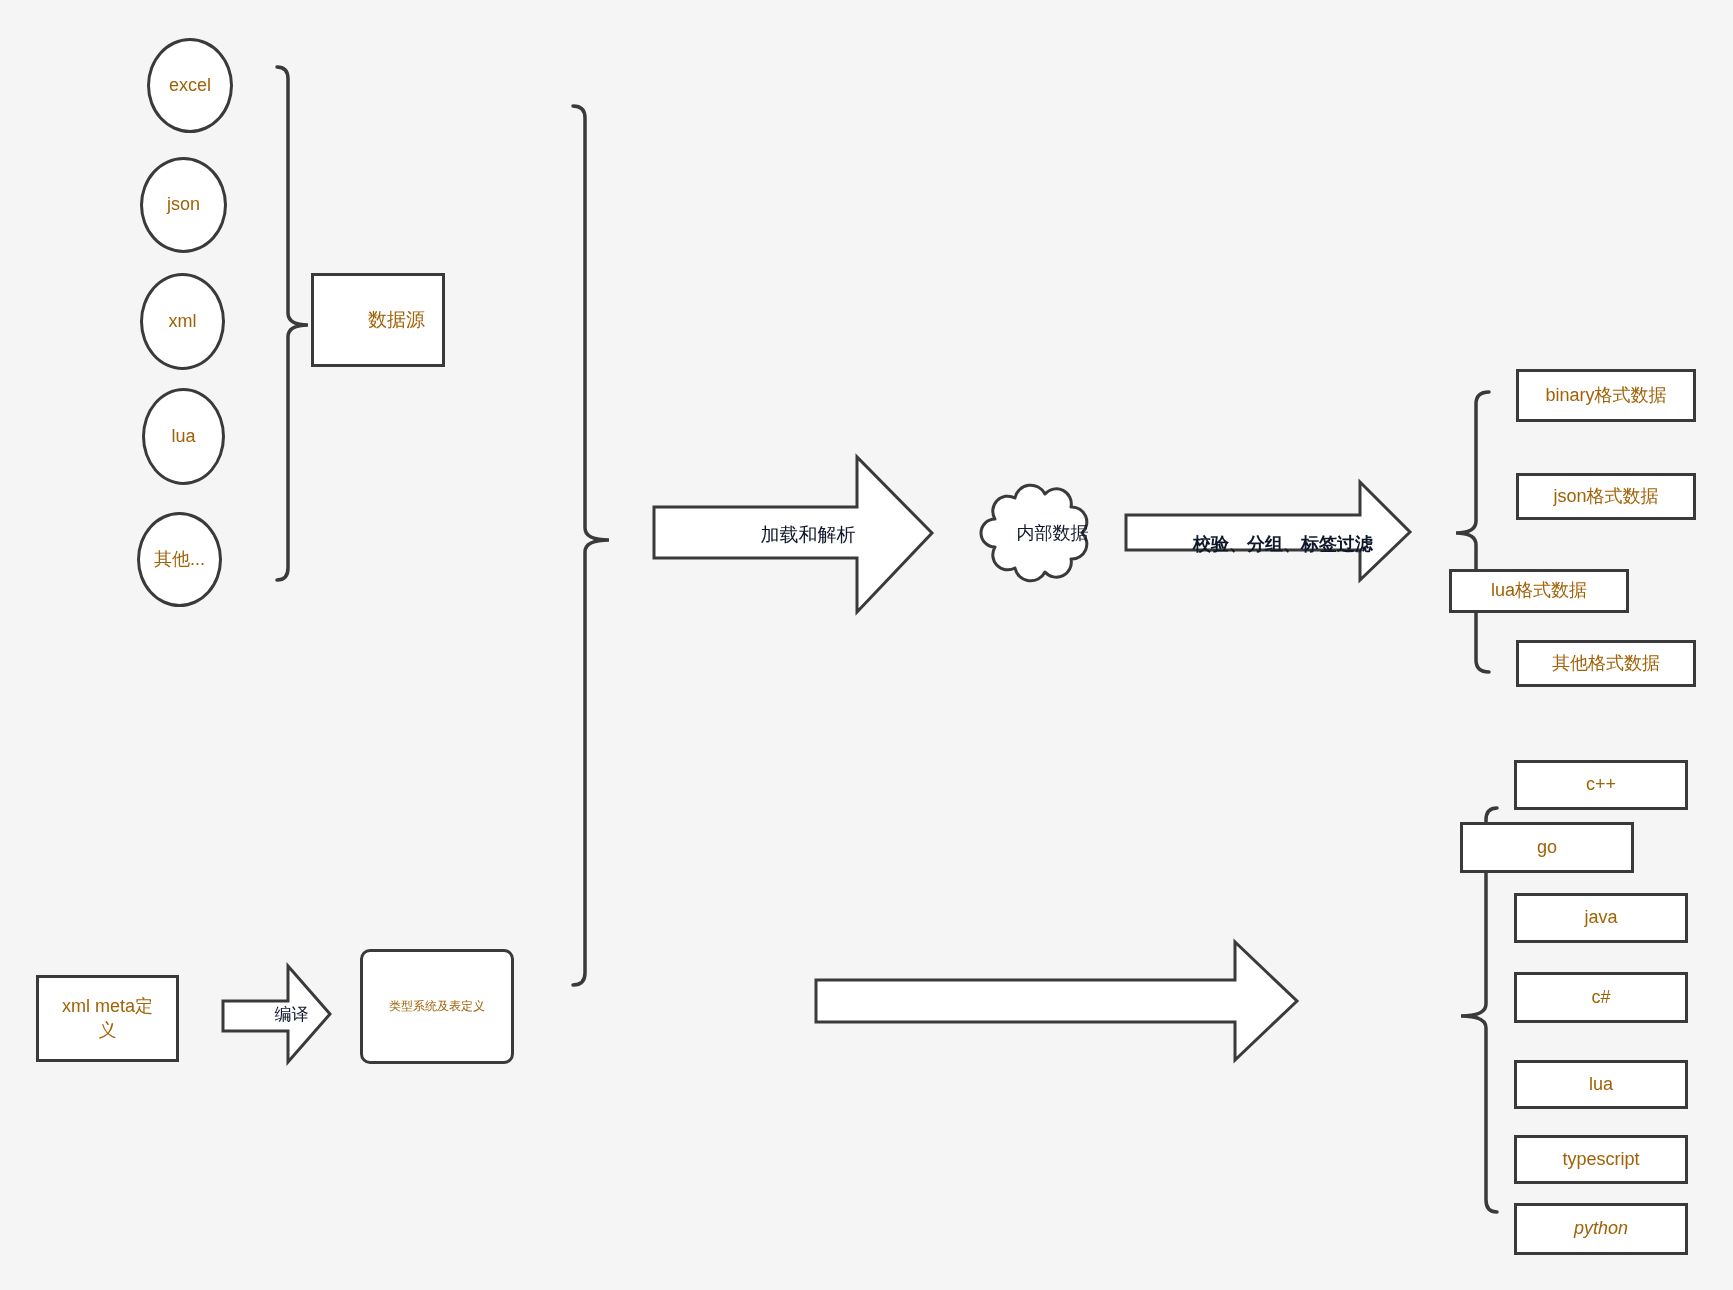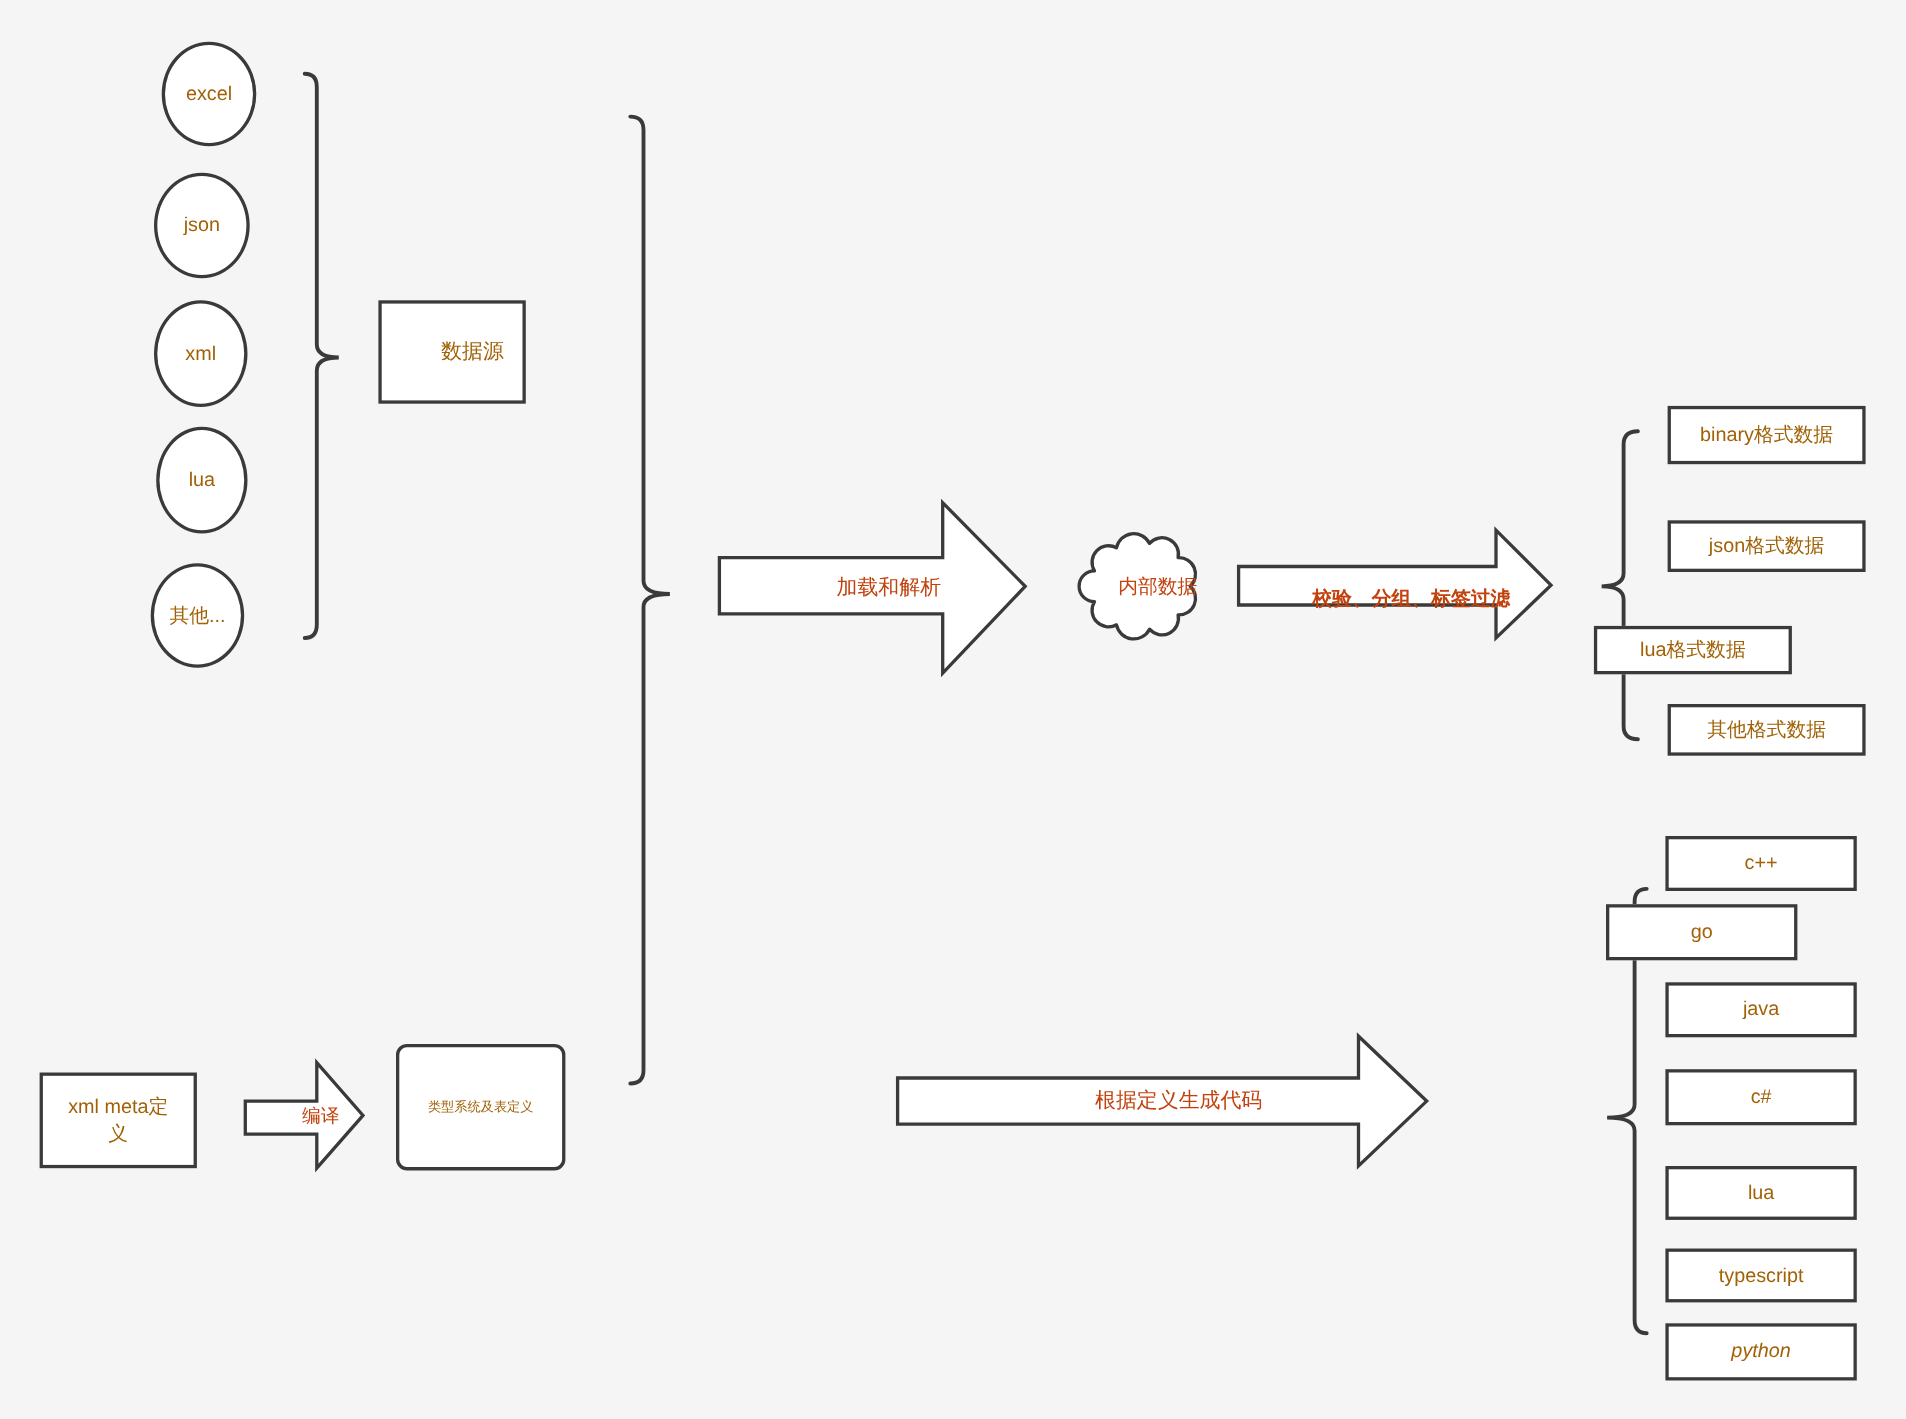--- a/index.html
+++ b/index.html
@@ -37,21 +37,21 @@
   .ellipse{ border-radius:50%; border-width:3.5px; }
   .rounded{ border-radius:10px; }
   .lbl{
     position:absolute;
     box-sizing:border-box;
     display:flex;
     align-items:center;
     justify-content:center;
     text-align:left;
     font-size:19px;
-    color:#c2410c;
+    color:#0f172a;
     line-height:1.25;
     pointer-events:none;
     padding-left:30px;
   }
   .wrap{ display:inline-block; }
 </style>
 </head>
 <body>
 
 <div class="canvas">
@@ -90,21 +90,21 @@
   <div class="node ellipse" style="left:140px;top:273px;width:85px;height:97px;">
     <span>xml</span>
   </div>
   <div class="node ellipse" style="left:142px;top:388px;width:83px;height:97px;">
     <span>lua</span>
   </div>
   <div class="node ellipse" style="left:137px;top:512px;width:85px;height:95px;">
     <span>其他...</span>
   </div>
 
-  <div class="node" style="left:344px;top:273px;width:134px;height:94px;font-size:19px;padding-left:37px;">
+  <div class="node" style="left:311px;top:273px;width:134px;height:94px;font-size:19px;padding-left:37px;">
     <span>数据源</span>
   </div>
 
   <div class="node" style="left:36px;top:975px;width:143px;height:87px;font-size:18px;">
     <span class="wrap" style="width:96px;">xml meta定义</span>
   </div>
   <div class="lbl" style="left:223px;top:996px;width:107px;height:38px;font-size:17px;">
     <span>编译</span>
   </div>
   <div class="node rounded" style="left:360px;top:949px;width:154px;height:115px;font-size:12px;">
@@ -112,23 +112,20 @@
   </div>
 
   <div class="lbl" style="left:654px;top:505px;width:278px;height:60px;">
     <span>加载和解析</span>
   </div>
   <div class="lbl" style="left:985px;top:487px;width:105px;height:93px;font-size:18px;">
     <span>内部数据</span>
   </div>
   <div class="lbl" style="left:1126px;top:524px;width:284px;height:40px;font-size:18px;font-weight:bold;">
     <span>校验、分组、标签过滤</span>
-  </div>
-  <div class="lbl" style="left:816px;top:980px;width:481px;height:42px;">
-    <span>根据定义生成代码</span>
   </div>
 
   <div class="node" style="left:1516px;top:369px;width:180px;height:53px;">
     <span>binary格式数据</span>
   </div>
   <div class="node" style="left:1516px;top:473px;width:180px;height:47px;">
     <span>json格式数据</span>
   </div>
   <div class="node" style="left:1449px;top:569px;width:180px;height:44px;">
     <span>lua格式数据</span>

